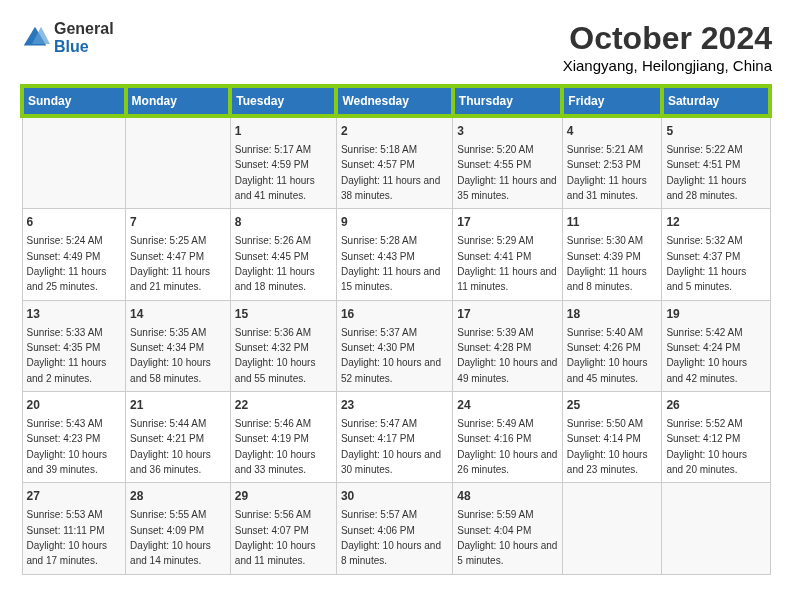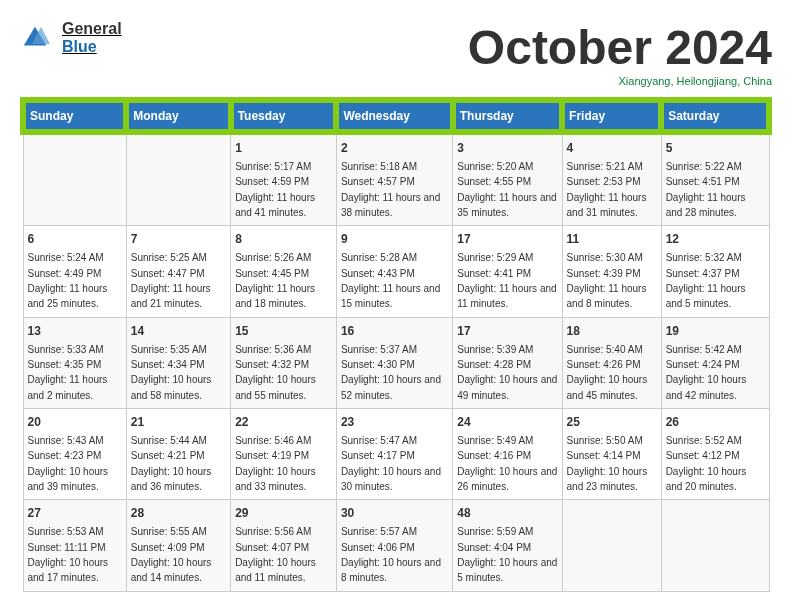--- a/index.html
+++ b/index.html
@@ -12,22 +12,21 @@
     }
     .header-section {
       display: flex;
       justify-content: space-between;
       align-items: flex-start;
       margin-bottom: 10px;
     }
     .logo {
       display: flex;
       align-items: center;
-      gap: 12px;
-      text-decoration: underline;
+      gap: 4px;
     }
     .logo-text {
       display: flex;
       flex-direction: column;
       line-height: 1.1;
     }
     .logo-general {
       font-size: 16px;
       font-weight: bold;
       color: #333;
@@ -38,41 +37,41 @@
       color: #1a6aad;
     }
     .logo-icon {
       width: 30px;
       height: 30px;
     }
     .title-section {
       text-align: right;
     }
     .main-title {
-      font-size: 48px;
+      font-size: 32px;
       font-weight: bold;
       color: #333;
     }
     .subtitle {
-      font-size: 11px;
-      color: #15803d;
+      font-size: 15px;
+      color: #000000;
     }
     table {
       width: 100%;
       border-collapse: collapse;
       font-size: 11px;
     }
     thead tr th {
       background-color: #2a75bb;
       color: #fff;
       padding: 6px 4px;
       text-align: left;
       font-size: 12px;
       font-weight: bold;
-      border: 6px solid #84cc16;
+      border: 4px solid #84cc16;
     }
     tbody tr td {
       vertical-align: top;
       padding: 5px 4px;
       border: 1px solid #ccc;
       min-height: 80px;
       height: 80px;
       color: #333;
       line-height: 1.4;
     }

